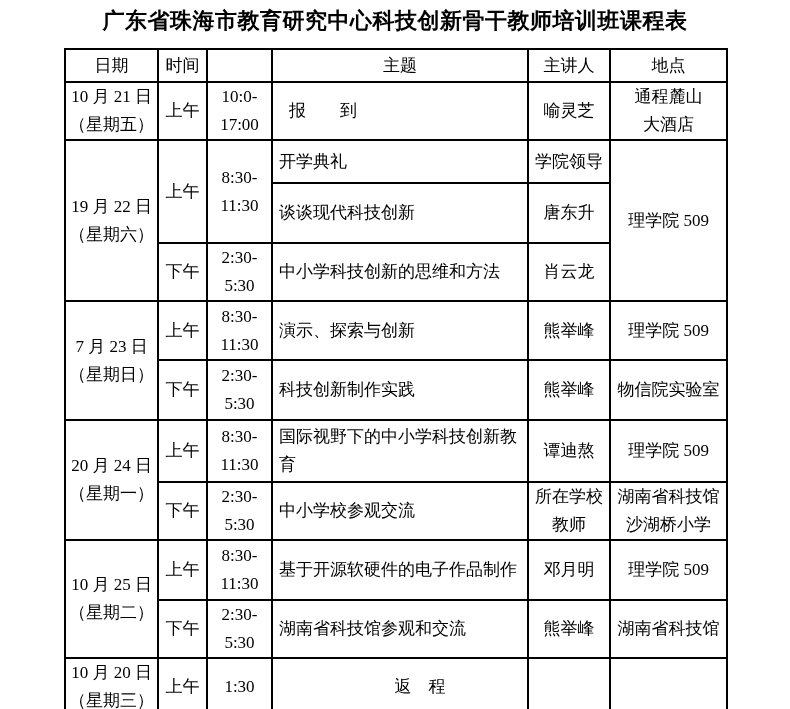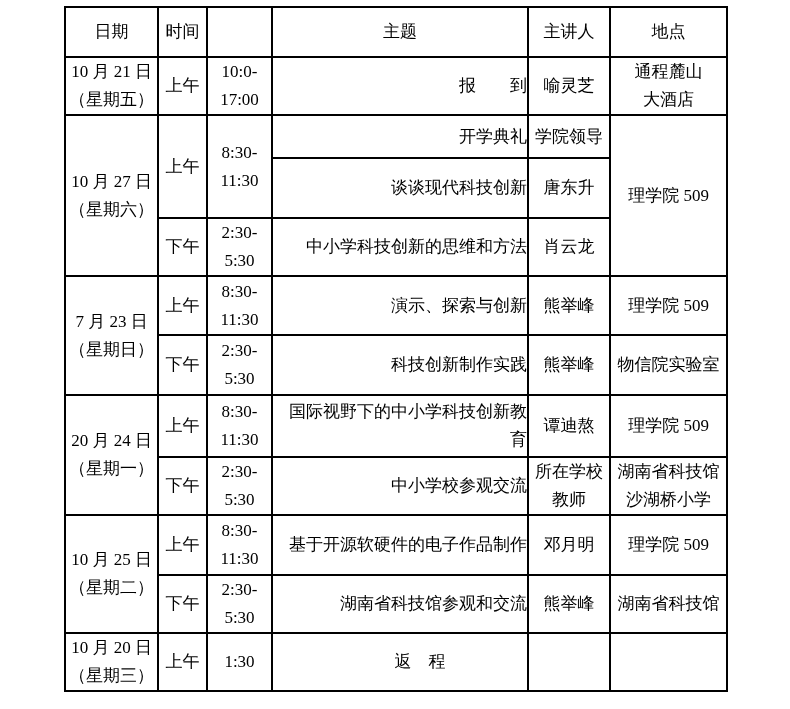--- a/index.html
+++ b/index.html
@@ -38,50 +38,51 @@
     padding: 0;
     text-align: center;
     vertical-align: middle;
     font-size: 17px;
     font-weight: normal;
     line-height: 28px;
     white-space: pre-line;
     overflow: hidden;
   }
   .schedule .topic {
-    text-align: right;
-    padding-left: 16px;
+    text-align: left;
+    padding-left: 6px;
   }
   .schedule .topic-center {
-    text-align: right;
-    padding-left: 6px;
+    text-align: left;
+    padding-left: 16px;
   }
   .schedule .topic-return {
     text-align: center;
     padding-left: 40px;
   }
 </style>
 </head>
 <body>
 
 <div class="page">
 
+  <div class="title">广东省珠海市教育研究中心科技创新骨干教师培训班课程表</div>
 
   <table class="schedule">
     <colgroup>
       <col style="width:93px">
       <col style="width:49px">
       <col style="width:65px">
       <col style="width:256px">
       <col style="width:82px">
       <col style="width:117px">
     </colgroup>
 
     <tbody>
-        <tr style="height:50px">
+        <tr style="height:33px">
       <th>日期</th>
       <th>时间</th>
       <th></th>
       <th>主题</th>
       <th>主讲人</th>
       <th>地点</th>
     </tr>
 
     <tr style="height:58px">
       <td>10 月 21 日
@@ -89,21 +90,21 @@
       <td>上午</td>
       <td>10:0-
 17:00</td>
       <td class="topic topic-center">报　　到</td>
       <td>喻灵芝</td>
       <td>通程麓山
 大酒店</td>
     </tr>
 
     <tr style="height:43px">
-      <td rowspan="3">10 月 27 日
+      <td rowspan="3">19 月 22 日
 （星期六）</td>
       <td rowspan="2">上午</td>
       <td rowspan="2">8:30-
 11:30</td>
       <td class="topic">开学典礼</td>
       <td>学院领导</td>
       <td rowspan="3">理学院 509</td>
     </tr>
 
     <tr style="height:60px">

